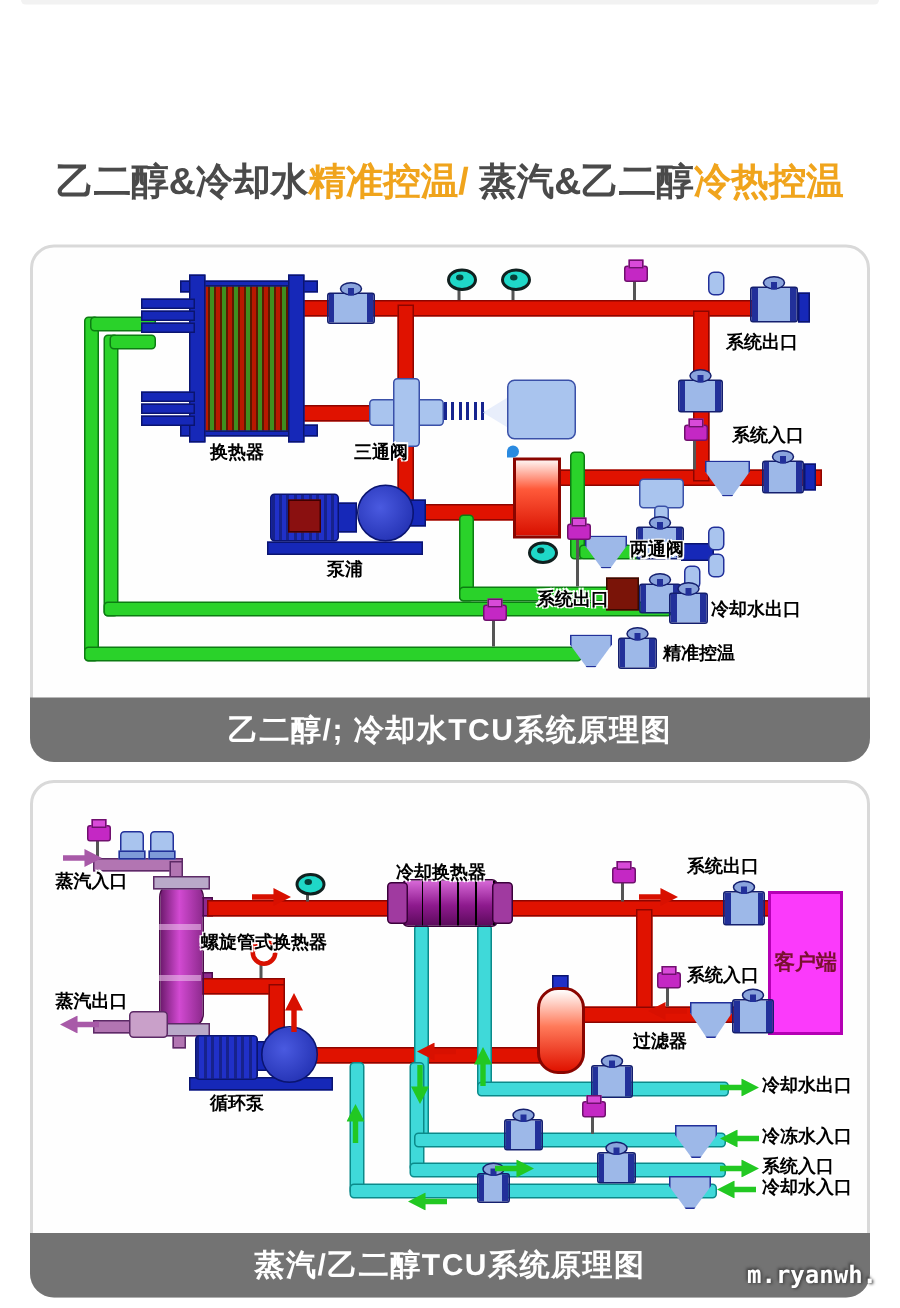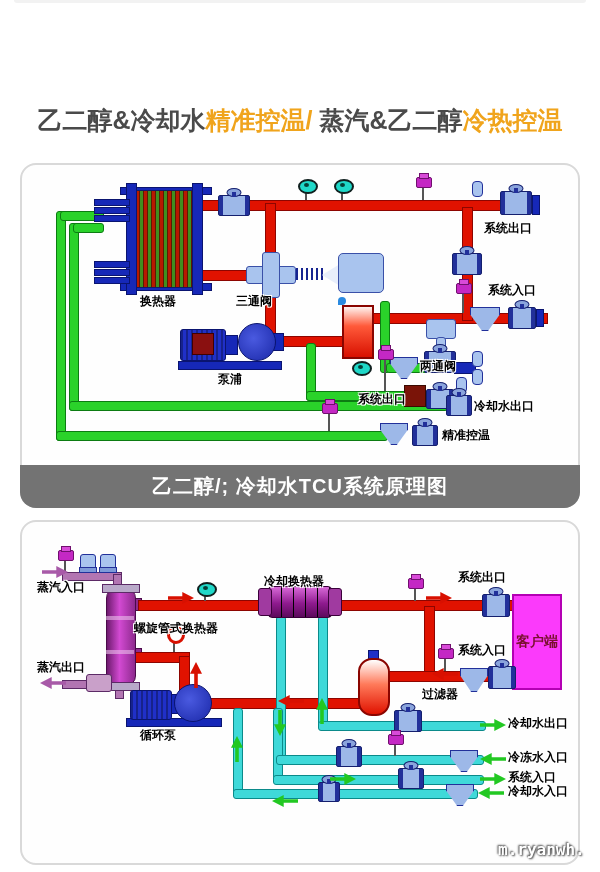--- a/index.html
+++ b/index.html
@@ -294,16 +294,17 @@
     <div class="a ar h r" style="left:458px;top:251px;--c:#22c822;"></div>
     <div class="a lbl" style="left:486px;top:247px;">系统入口</div>
 
     <div class="a pc" style="left:211px;top:267px;width:243px;height:8px;"></div>
     <div class="a valve" style="left:296px;top:260px;width:20px;height:18px;"></div>
     <div class="a strainer" style="left:424px;top:262px;width:26px;height:20px;"></div>
     <div class="a ar h l" style="left:250px;top:273px;--c:#22c822;"></div>
     <div class="a ar h l" style="left:456px;top:265px;--c:#22c822;"></div>
     <div class="a lbl" style="left:486px;top:261px;">冷却水入口</div>
 
+    <div class="a caption">蒸汽/乙二醇TCU系统原理图</div>
   </div>
 
   <div class="a wm" style="left:498px;top:840px;">m.ryanwh.</div>
 </div>
 
 </body></html>

